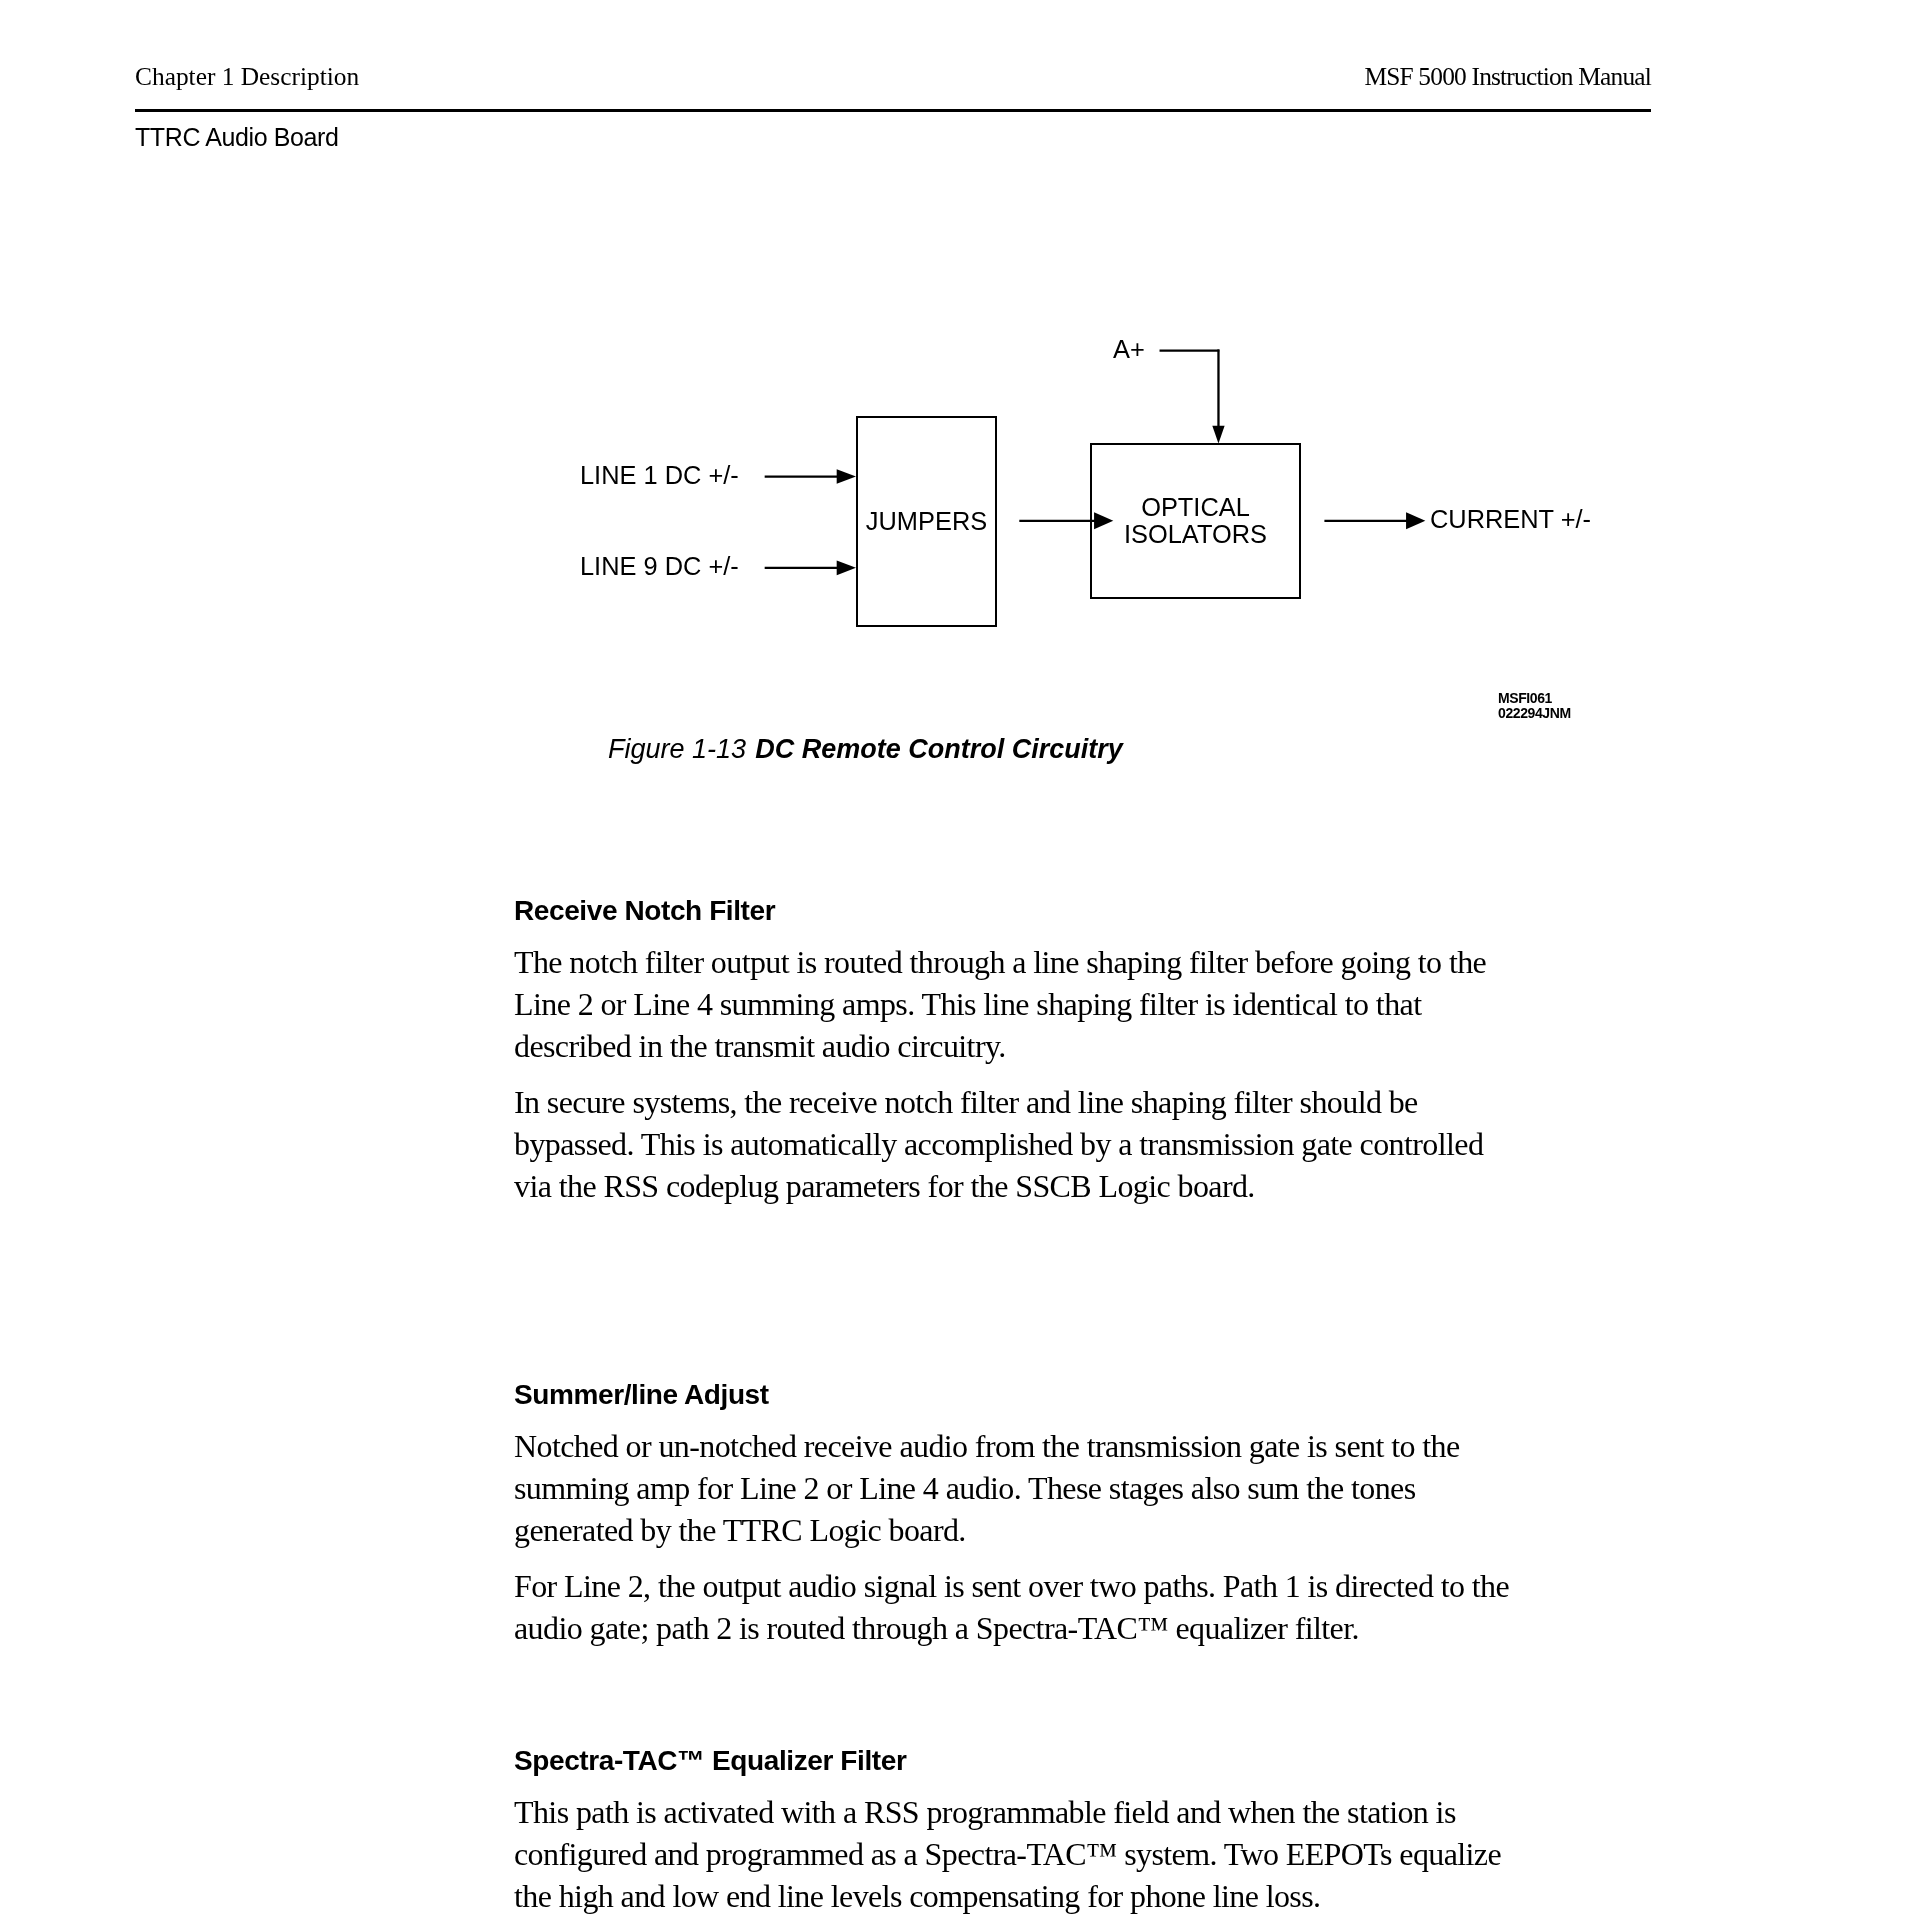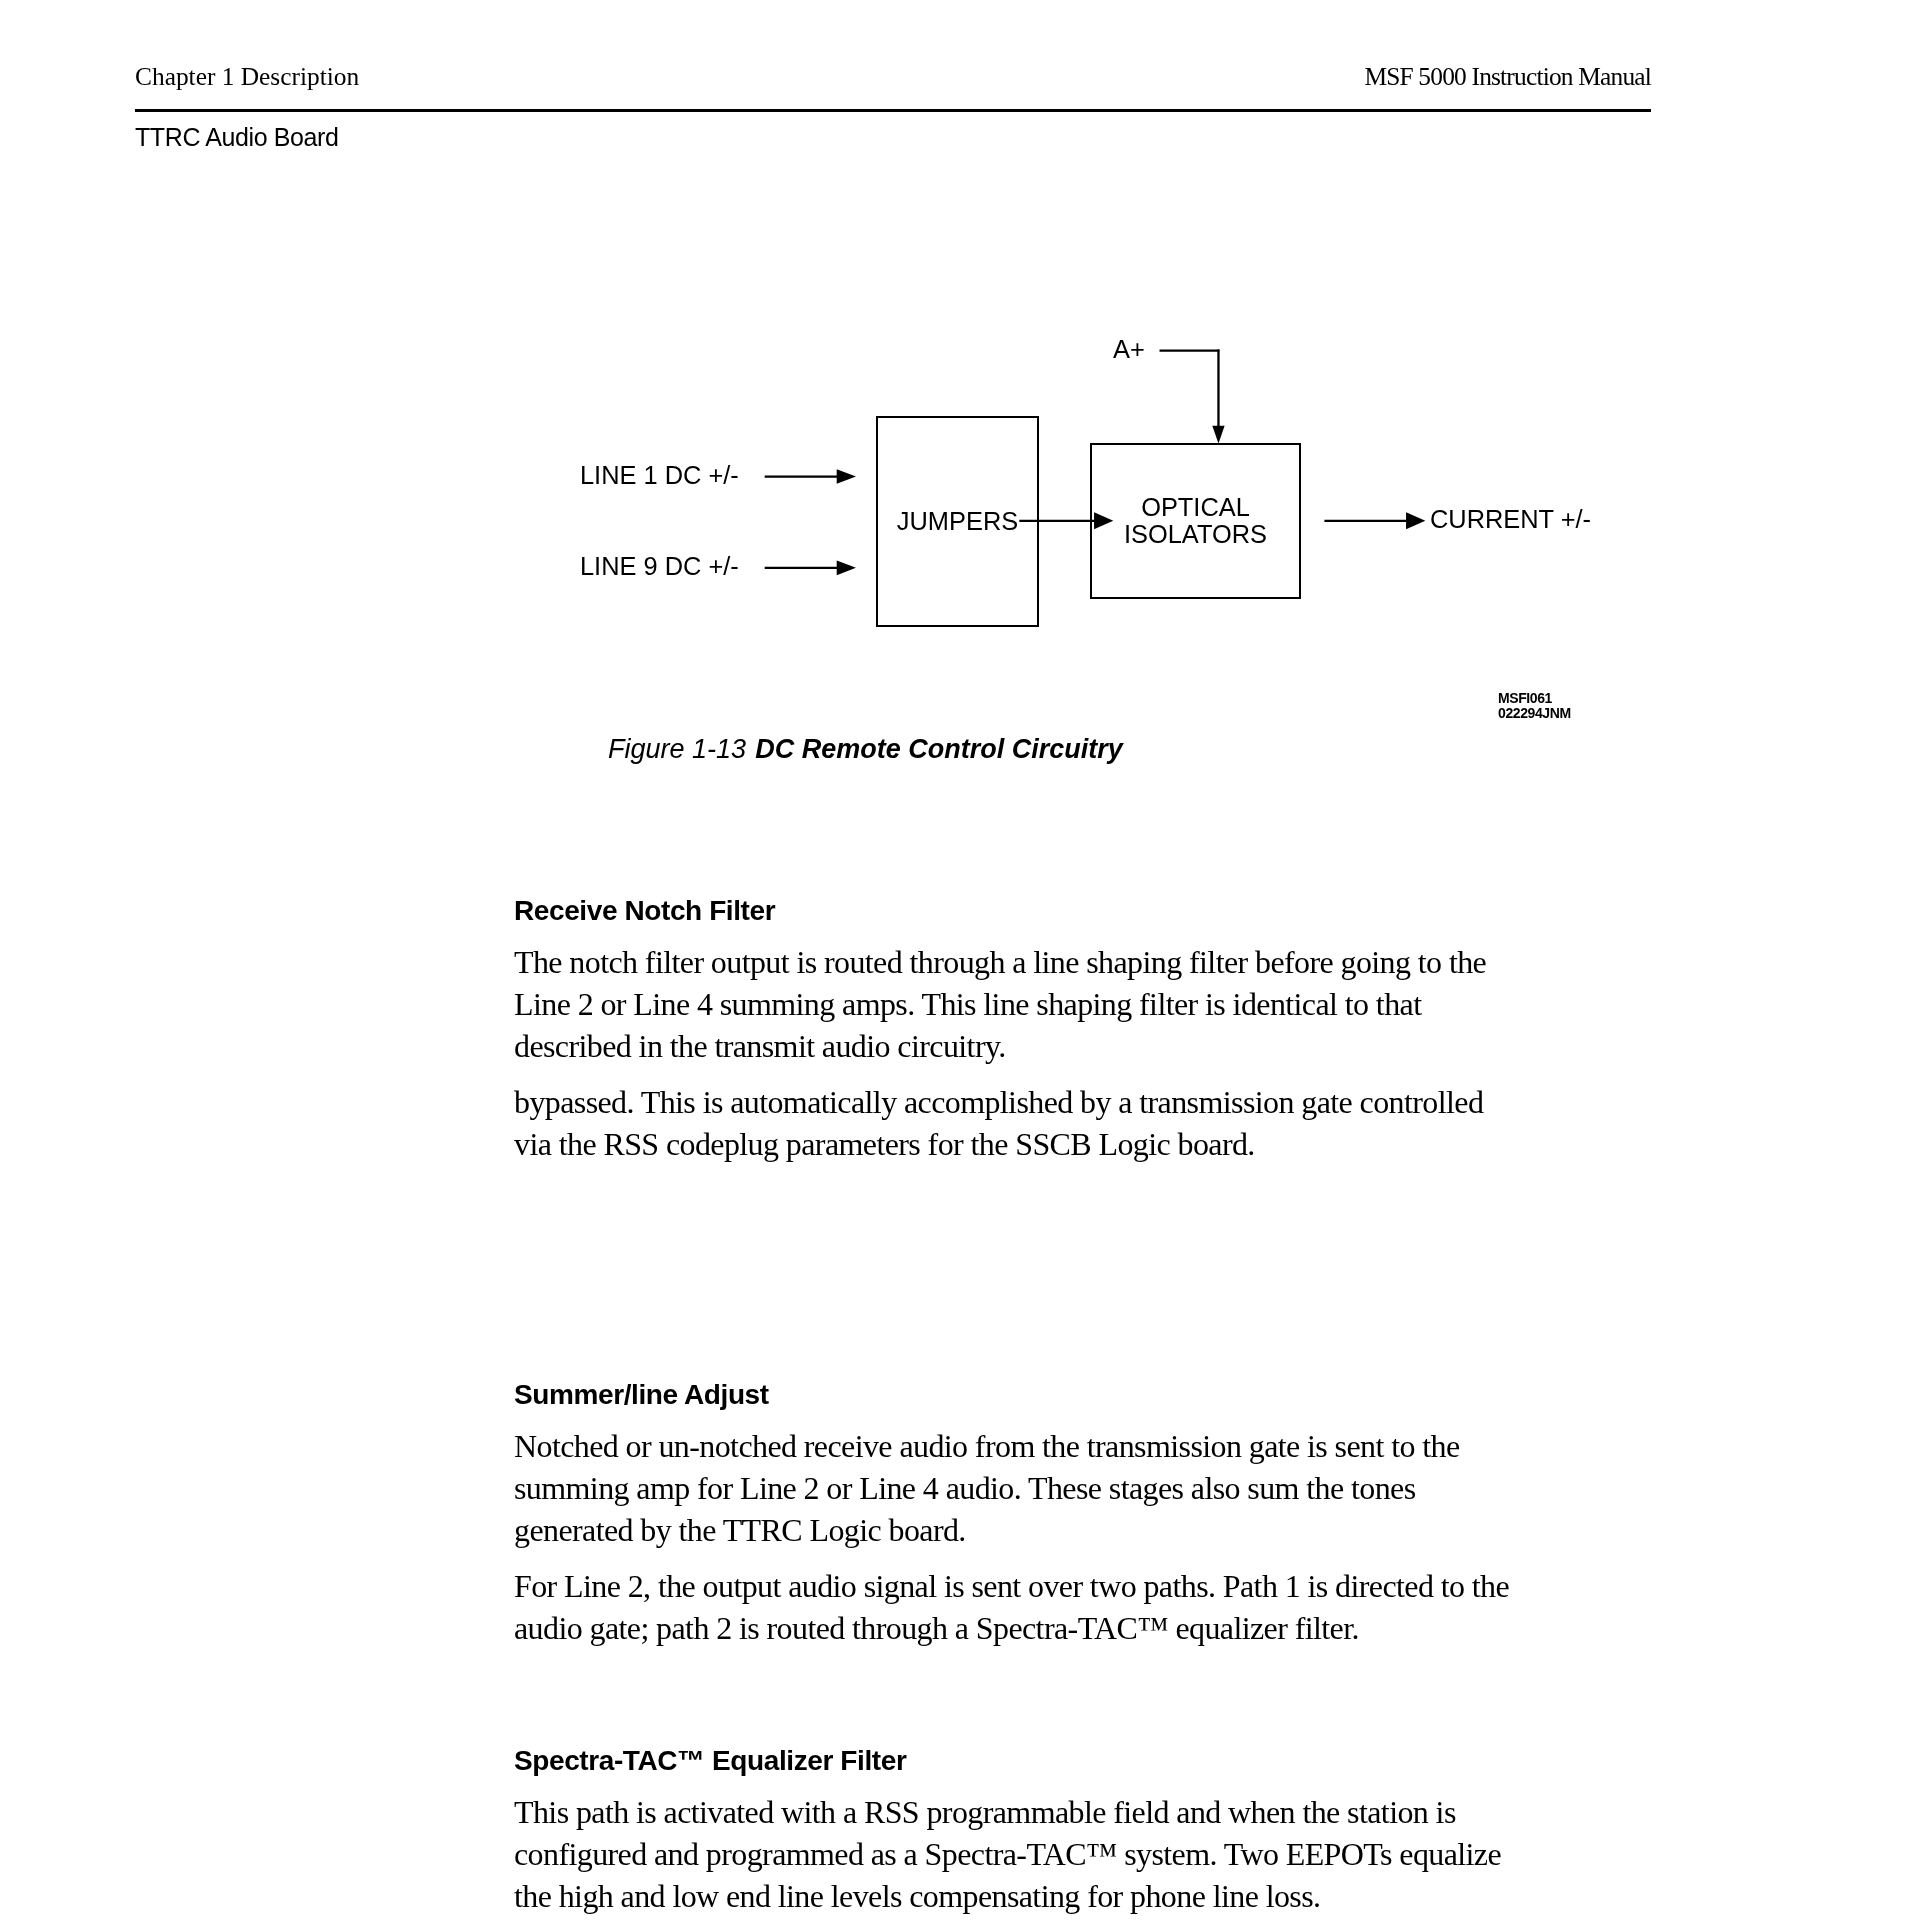--- a/index.html
+++ b/index.html
@@ -10,21 +10,21 @@
 
   .hdr { top: 62px; font-size: 25.4px; }
   #hdr-left { left: 135px; }
   #hdr-right { right: 289px; letter-spacing: -0.8px; }
   #hdr-rule { position: absolute; left: 135px; top: 109px; width: 1516px; height: 3.1px; background: #000; }
   #section-label { left: 135px; top: 123px; font-size: 25px; font-weight: normal; letter-spacing: -0.4px; }
 
   
   .dlabel { font-size: 25.4px; }
   .box { position: absolute; border: 2.3px solid #000; box-sizing: border-box; display: flex; align-items: center; justify-content: center; text-align: center; font-size: 25.4px; line-height: 1.05; }
-  #jumpers-box { left: 876px; top: 416px; width: 163px; height: 211px; }
+  #jumpers-box { left: 856px; top: 416px; width: 141px; height: 211px; }
   #optical-box { left: 1090px; top: 443px; width: 211px; height: 156px; text-align: center; }
   #diagram-svg { position: absolute; left: 0; top: 0; }
   #msf-id { left: 1498px; top: 691px; font-size: 14px; font-weight: bold; line-height: 1.05; letter-spacing: -0.4px; }
   #fig-caption { left: 608px; top: 734px; font-size: 27px; font-style: italic; }
   #fig-caption .fig-num { font-weight: normal; }
   #fig-caption .fig-title { font-weight: bold; margin-left: 9.2px; }
 
   
   .content { position: absolute; left: 514px; width: 1156px; }
   .h2 { font-family: "Liberation Sans", "DejaVu Sans", sans-serif; font-weight: bold; font-size: 28px; letter-spacing: -0.4px; margin: 0 0 13px 0; line-height: 1.2; }
@@ -86,20 +86,21 @@
 </div>
 
 <div class="content" style="top:894px;">
   <div class="h2">Receive Notch Filter</div>
   <div class="p">
     <span class="ln">The notch filter output is routed through a line shaping filter before going to the</span>
     <span class="ln">Line 2 or Line 4 summing amps. This line shaping filter is identical to that</span>
     <span class="ln">described in the transmit audio circuitry.</span>
   </div>
   <div class="p">
+    <span class="ln">In secure systems, the receive notch filter and line shaping filter should be</span>
     <span class="ln">bypassed. This is automatically accomplished by a transmission gate controlled</span>
     <span class="ln">via the RSS codeplug parameters for the SSCB Logic board.</span>
   </div>
 </div>
 
 <div class="content" style="top:1378px;">
   <div class="h2">Summer/line Adjust</div>
   <div class="p">
     <span class="ln">Notched or un-notched receive audio from the transmission gate is sent to the</span>
     <span class="ln">summing amp for Line 2 or Line 4 audio. These stages also sum the tones</span>

